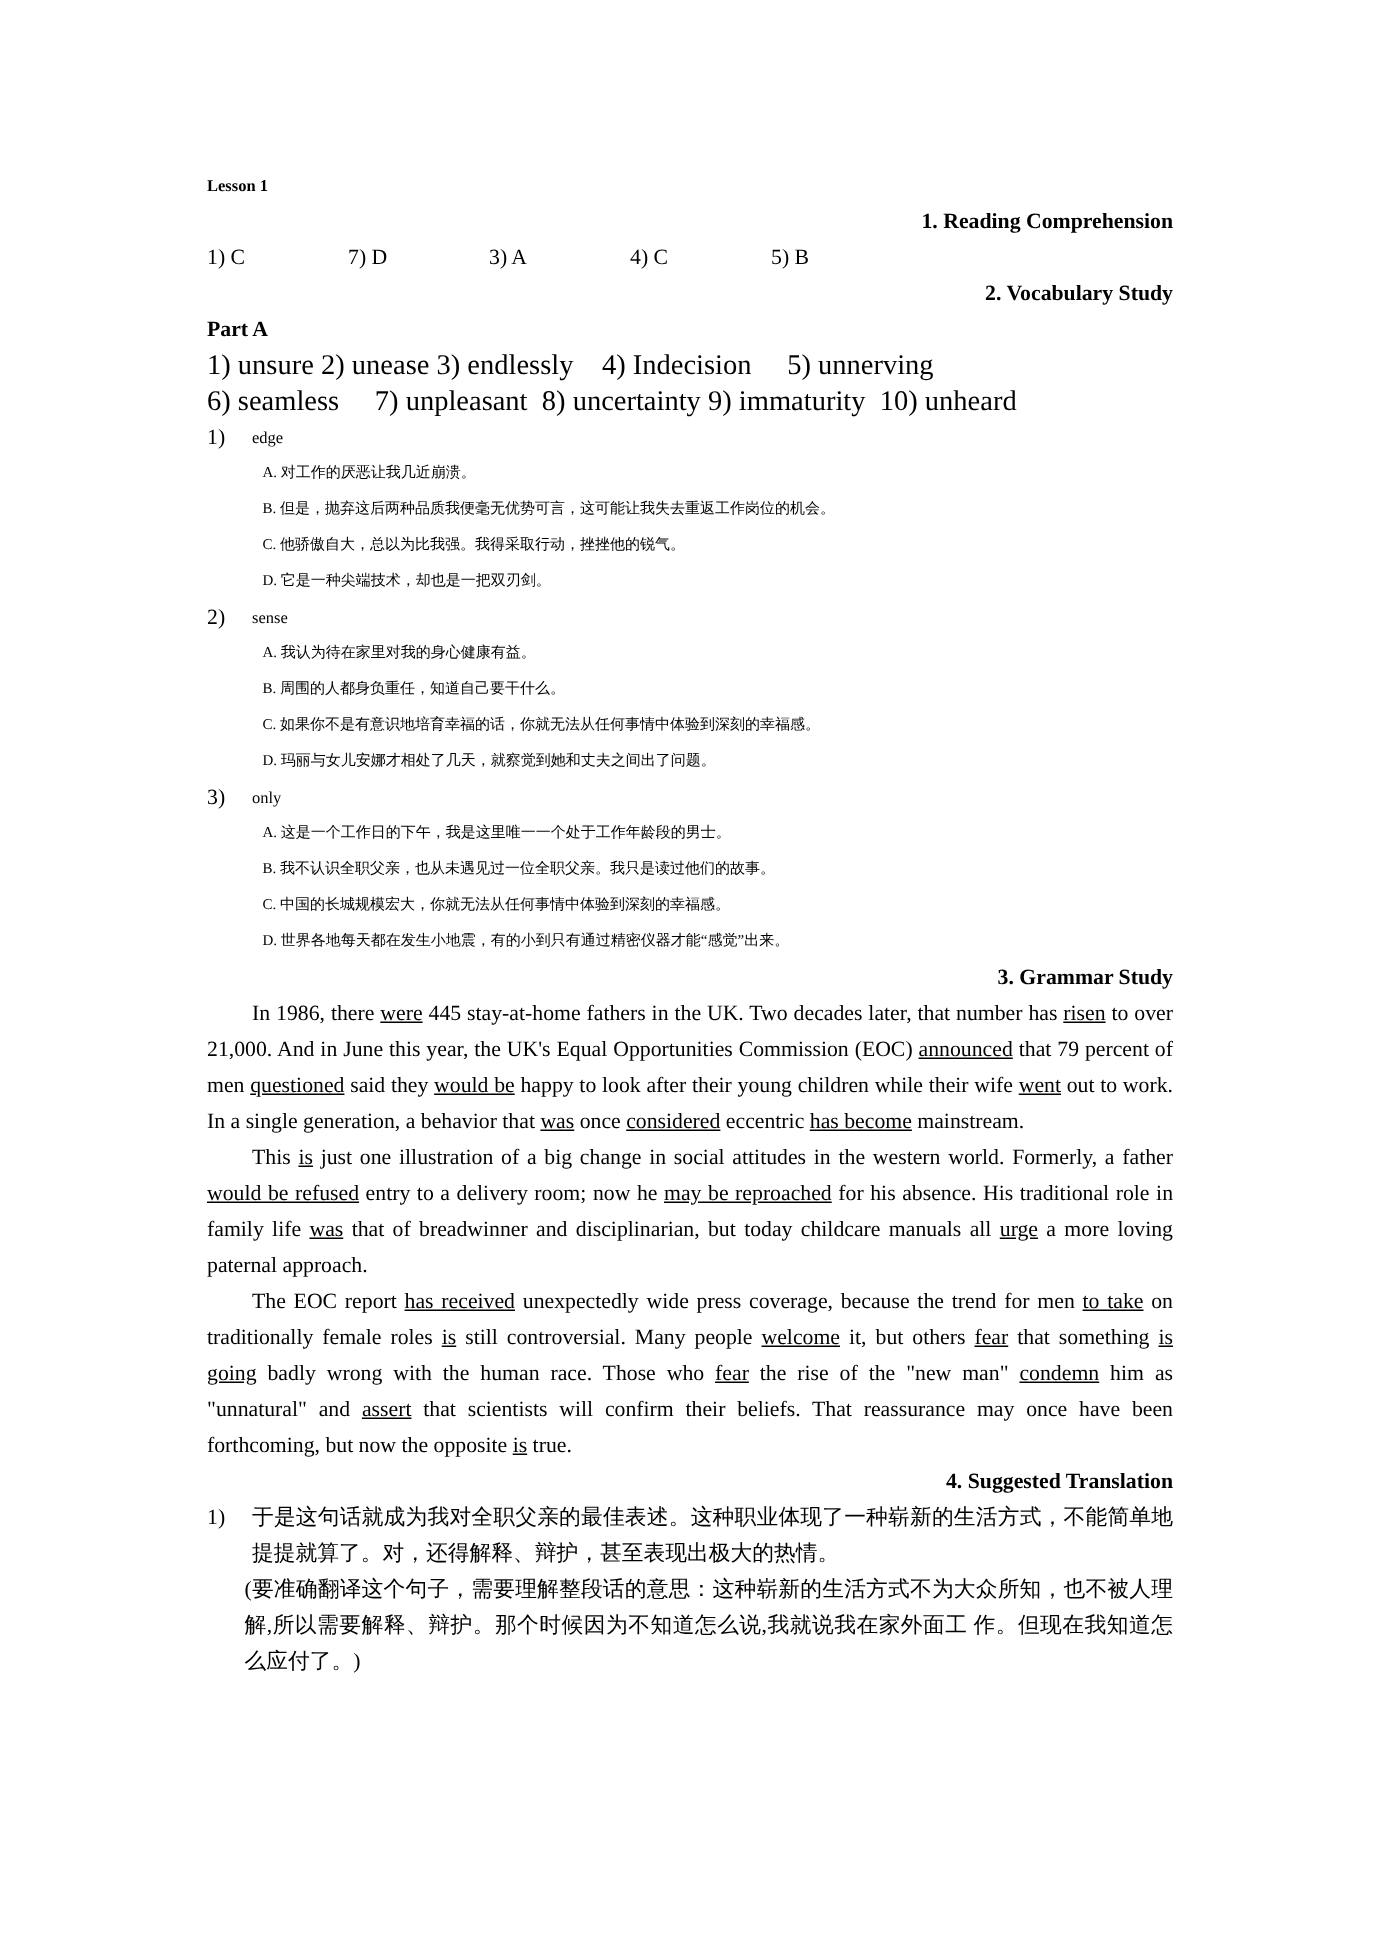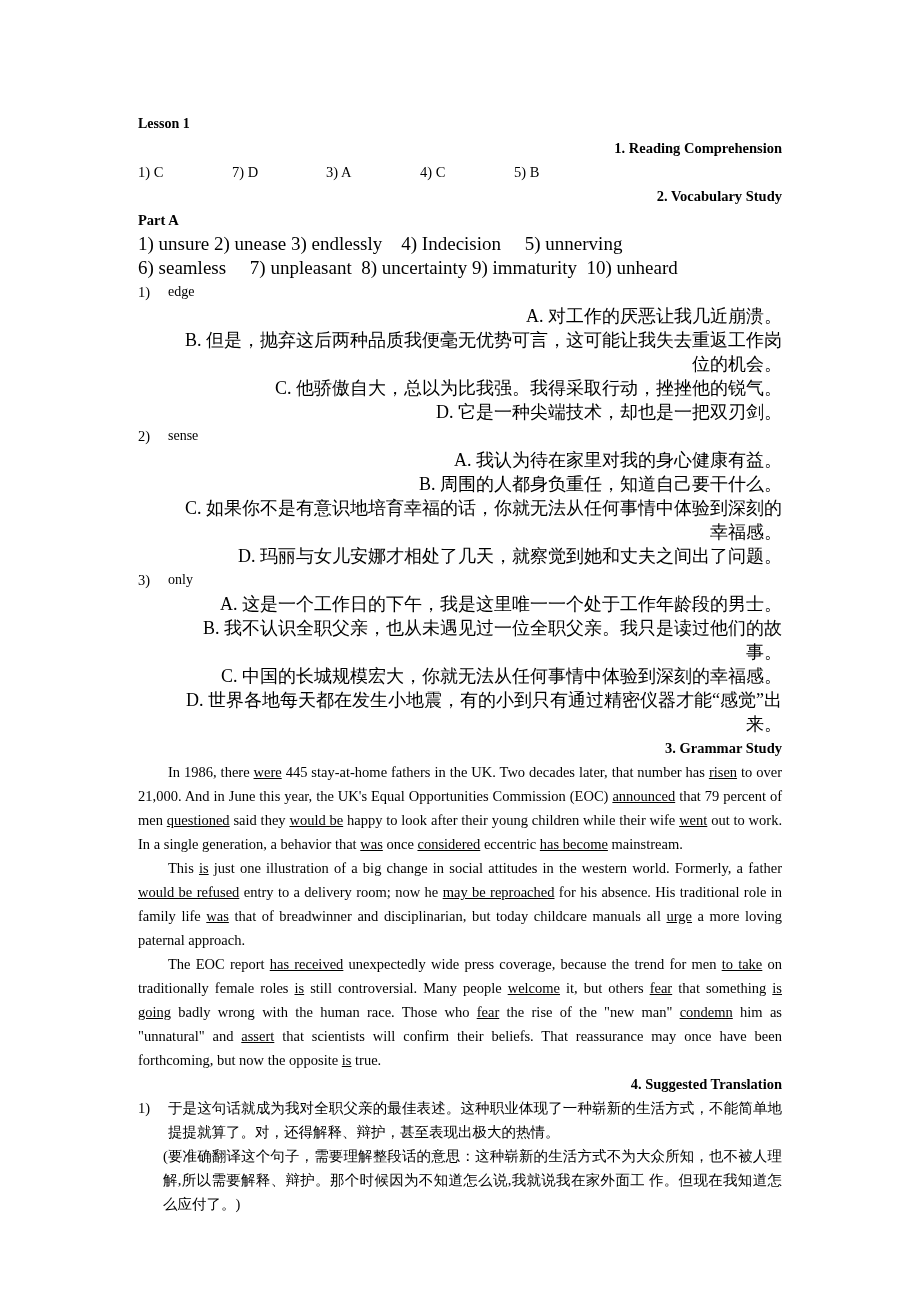--- a/index.html
+++ b/index.html
@@ -16,21 +16,21 @@
     overflow: hidden;
   }
   .page {
     position: absolute;
     left: 138px;
     top: 112px;
     width: 644px;
   }
   .h-title {
     font-weight: bold;
-    font-size: 14px;
+    font-size: 11px;
     line-height: 24px;
     margin: 0;
   }
   .h-sec {
     font-weight: bold;
     font-size: 14.5px;
     line-height: 24px;
     margin: 0;
     text-align: right;
   }
@@ -63,30 +63,29 @@
     font-size: 14.5px;
     line-height: 24px;
     margin: 0;
     display: flex;
   }
   .entry-num {
     width: 30px;
     flex: 0 0 30px;
   }
   .entry-word {
-    font-size: 14px;
+    font-size: 11px;
     font-family: Liberation Serif, serif;
   }
   .opt {
-    font-size: 18px;
+    font-size: 10px;
     line-height: 24px;
     margin: 0;
     padding-left: 37px;
     font-family: "Liberation Serif", "DejaVu Serif", serif;
-    text-align: right;
   }
   .gram-p {
     font-size: 14.5px;
     line-height: 24px;
     margin: 0;
     text-align: justify;
     text-justify: inter-word;
     text-indent: 30px;
   }
   .gram-p u {

